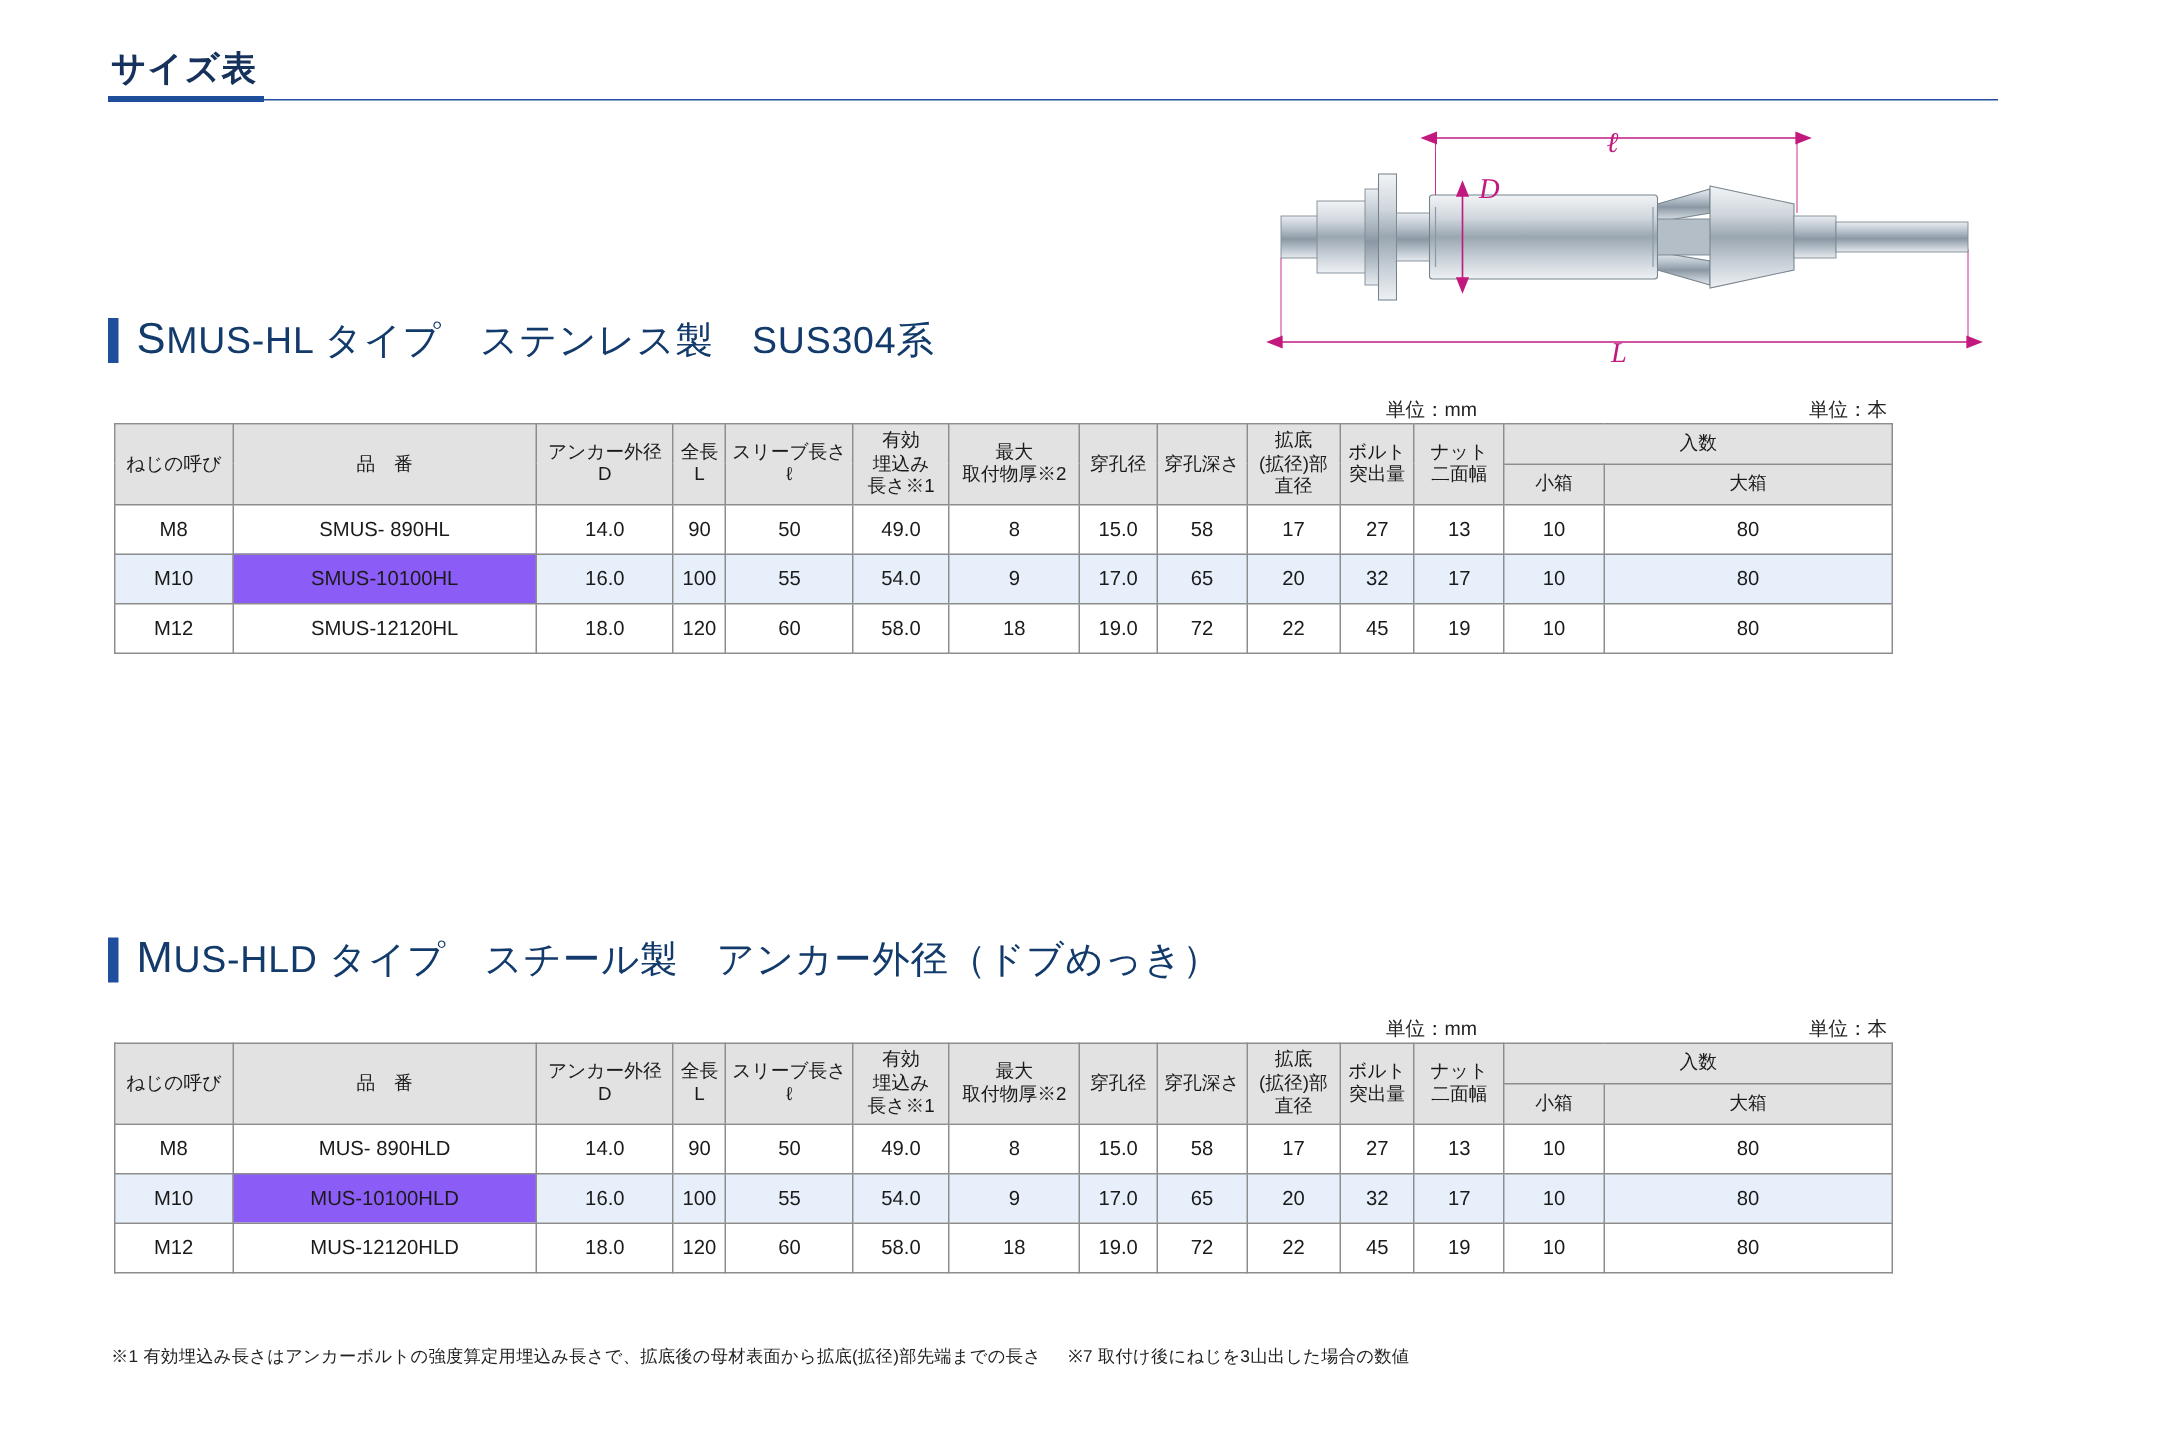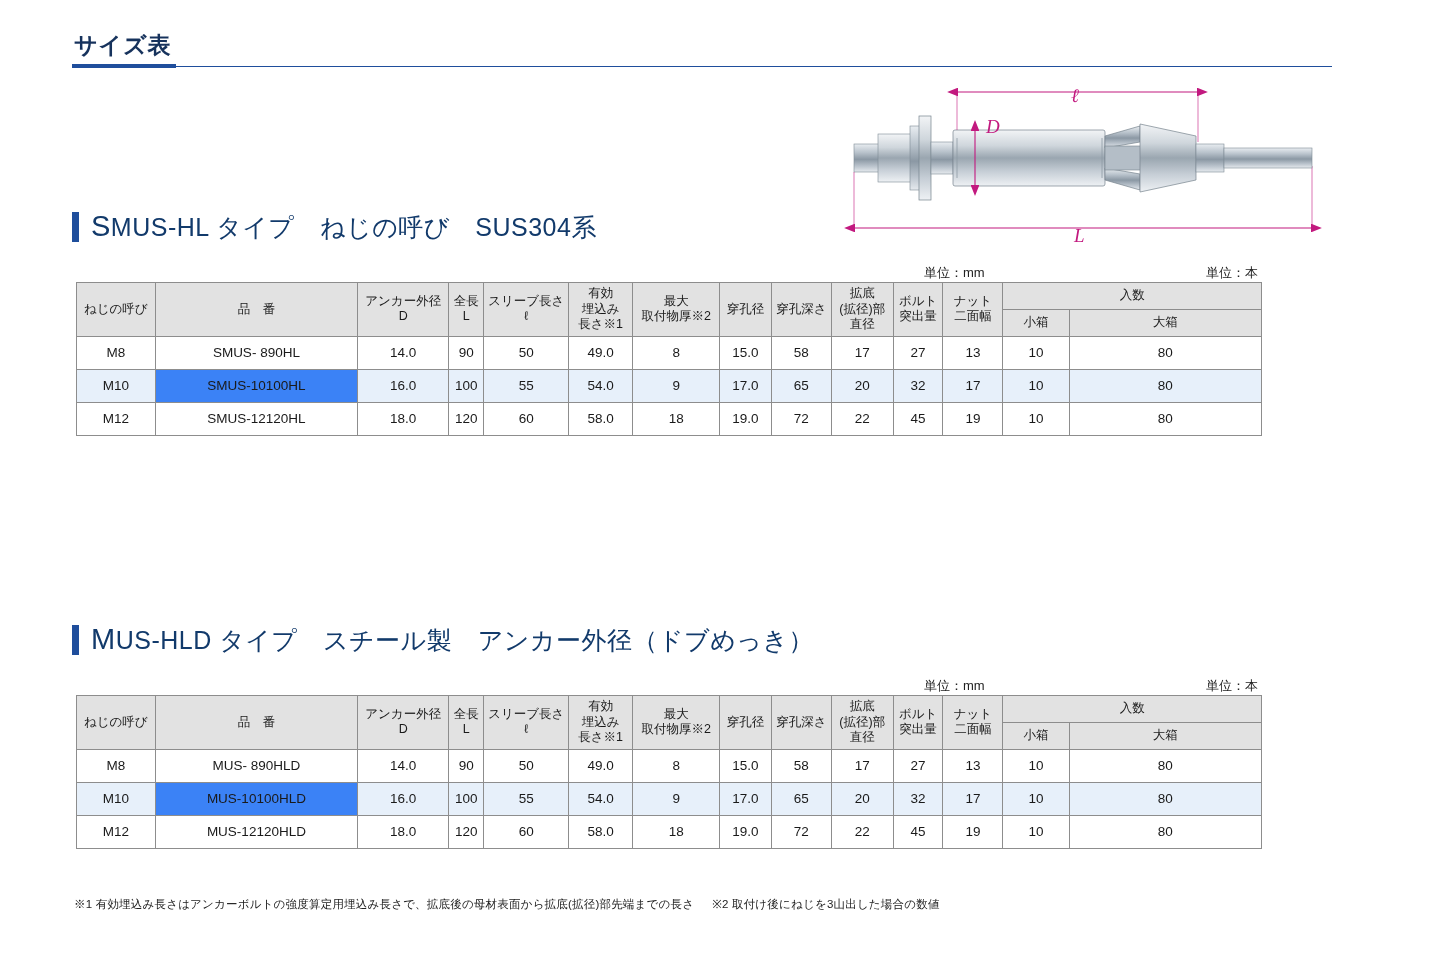--- a/index.html
+++ b/index.html
@@ -104,21 +104,21 @@
     padding: 3px 2px;
   }
   table.spec tbody td {
     height: 32px;
     font-size: 13.5px;
   }
   tr.row-alt td {
     background: #e7f0fa;
   }
   tr.row-alt td.pn-cell {
-    background: #3b82f6;
+    background: #8b5cf6;
   }
 
   
 
   
   .footnote {
     position: absolute;
     left: 74px;
     top: 896px;
     font-size: 11.5px;
@@ -212,21 +212,21 @@
     <line x1="384" y1="88" x2="472" y2="88" stroke="#8d99a3" stroke-width="0.6" opacity="0"></line>
     <rect x="384" y="78" width="88" height="20" fill="url(#metal2)" stroke="#7d8a94" stroke-width="0.6"></rect>
   </svg>
   <div class="dim-label" style="left:231px; top:15px;">ℓ</div>
   <div class="dim-label" style="left:146px; top:46px;">D</div>
   <div class="dim-label" style="left:234px; top:155px;">L</div>
 </div>
 
 <div class="section-heading" id="heading-1">
   <div class="bar"></div>
-  <div class="htext"><span class="big">S</span><span>MUS-HL タイプ　ねじの呼び　SUS304系</span></div>
+  <div class="htext"><span class="big">S</span><span>MUS-HL タイプ　ステンレス製　SUS304系</span></div>
 </div>
 
 <div class="unit-label" style="left:924px; top:264px;">単位：mm</div>
 <div class="unit-label" style="left:1206px; top:264px;">単位：本</div>
 
 <table class="spec" id="table-1" style="left:76px; top:282px; width:1186px;">
   <colgroup>
     <col style="width:76px">
       <col style="width:196px">
       <col style="width:88px">
@@ -459,14 +459,14 @@
       <td>22</td>
       <td>45</td>
       <td>19</td>
       <td>10</td>
       <td>80</td>
     </tr>
   </tbody>
 </table>
 
 <div class="footnote">
-  <span>※1 有効埋込み長さはアンカーボルトの強度算定用埋込み長さで、拡底後の母材表面から拡底(拡径)部先端までの長さ</span><span class="gap"></span><span>※2 取付け後にねじを3山出した場合の数値</span>
+  <span>※1 有効埋込み長さはアンカーボルトの強度算定用埋込み長さで、拡底後の母材表面から拡底(拡径)部先端までの長さ</span><span class="gap"></span><span>※7 取付け後にねじを3山出した場合の数値</span>
 </div>
 
 </body></html>

